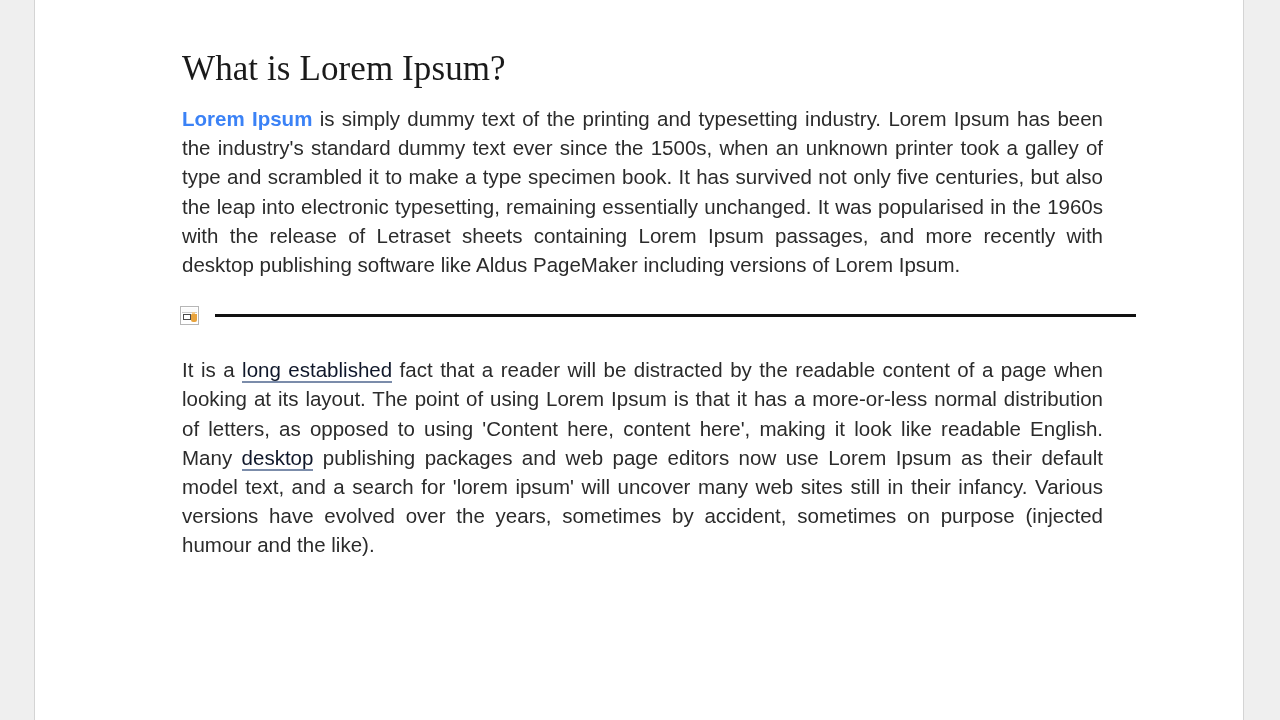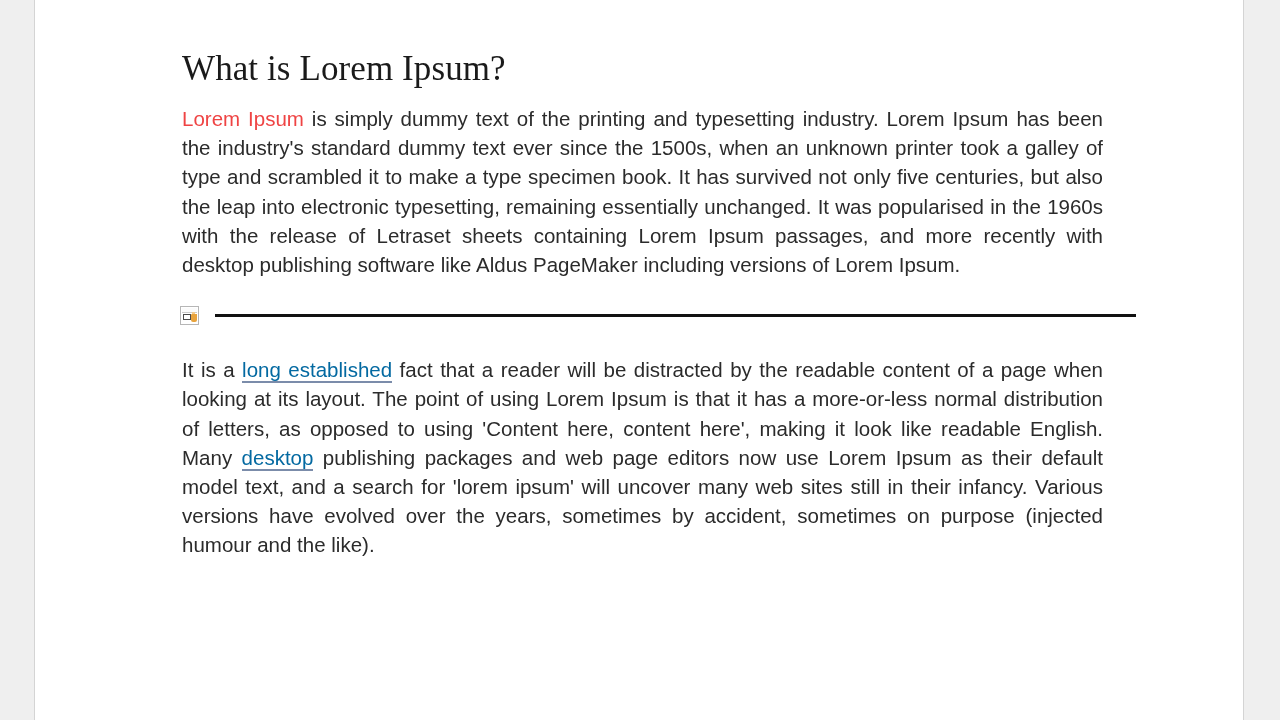--- a/index.html
+++ b/index.html
@@ -65,25 +65,25 @@
     padding-top: 14px;
     padding-left: 1px;
     width: 921px;
     -webkit-hyphens: none;
     hyphens: none;
   }
   p.doc-para.para-2 {
     padding-top: 18px;
   }
   .bold-lead {
-    font-weight: normal;
-    color: #ef4444;
+    font-weight: bold;
+    color: #3b82f6;
   }
   .doc-link {
-    color: #0369a1;
+    color: #0f172a;
     text-decoration: none;
     border-bottom: 2px solid #7b8caa;
     padding-bottom: 0px;
   }
   .break-row {
     position: relative;
     height: 42px;
     margin-top: 16px;
   }
   .break-marker {

